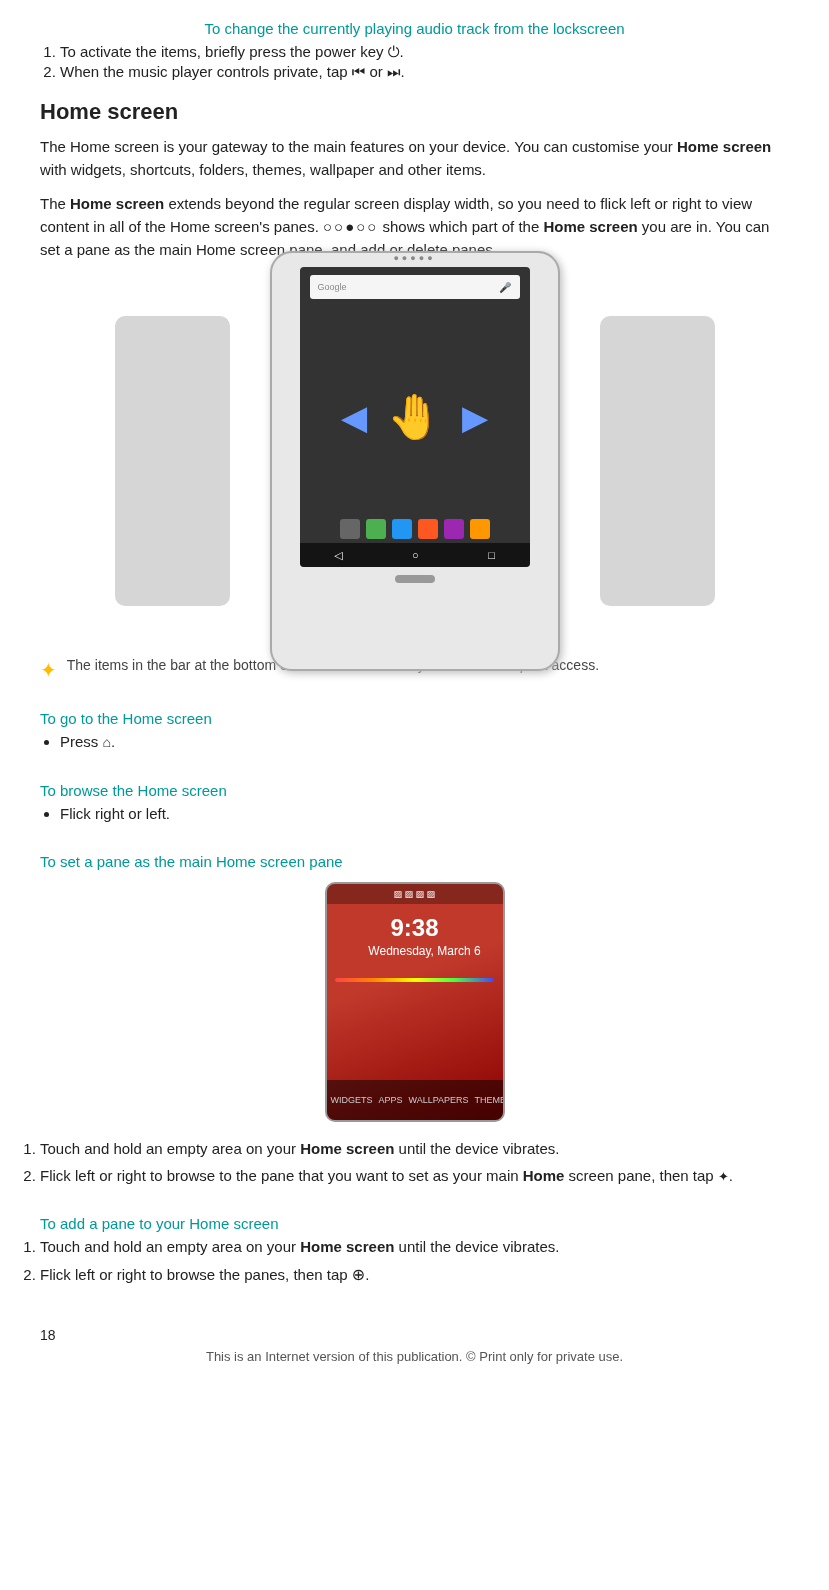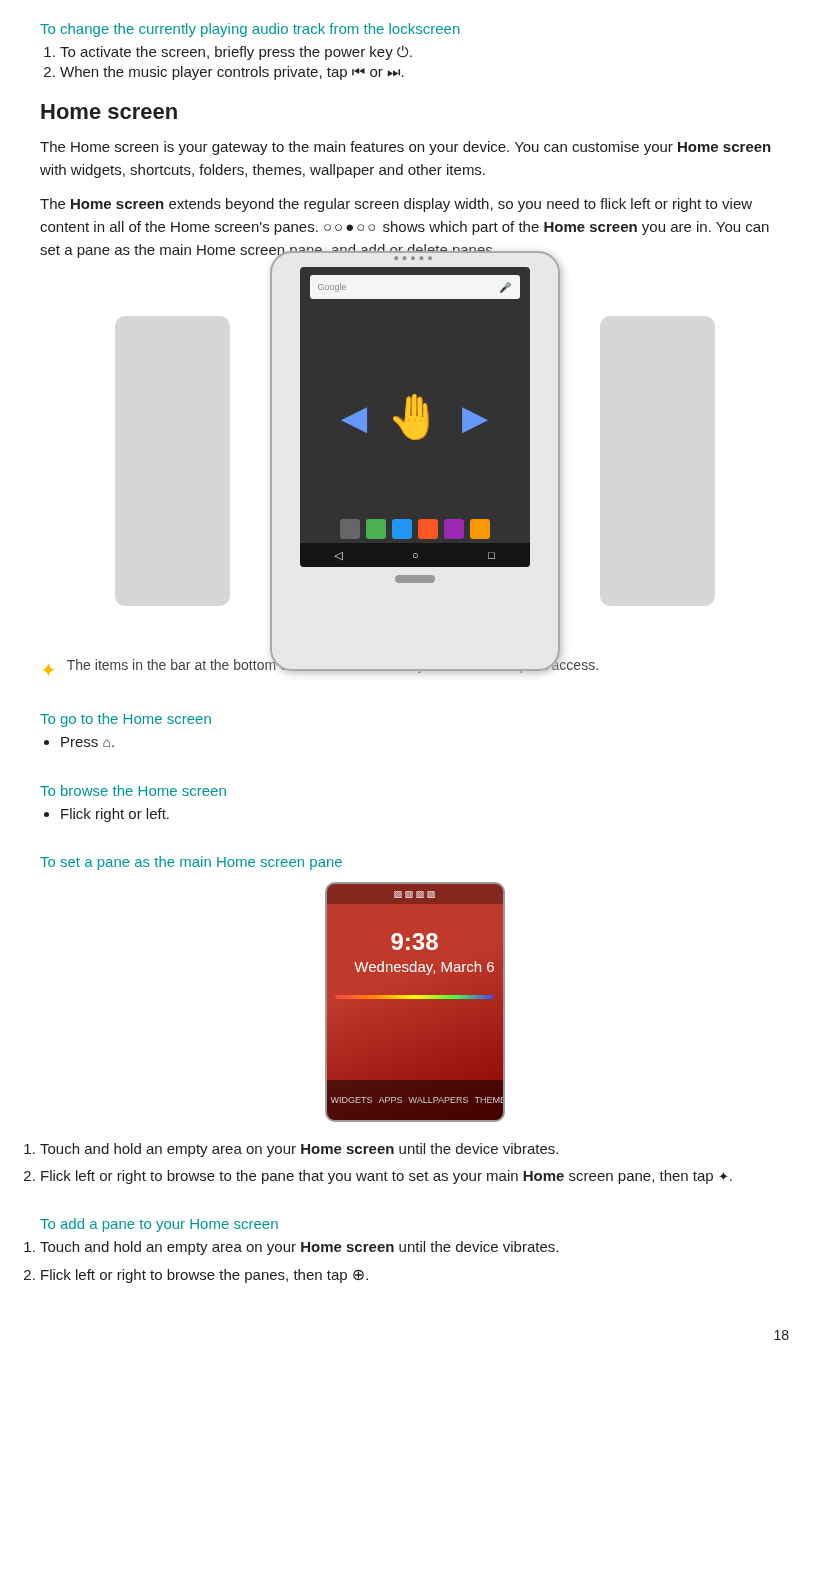--- a/index.html
+++ b/index.html
@@ -20,20 +20,21 @@
       color: #009999;
       font-size: 15px;
       font-weight: normal;
       margin-bottom: 4px;
       margin-top: 28px;
     }
     .page-top-link {
       color: #009999;
       font-size: 15px;
       margin-bottom: 6px;
+      text-align: center;
     }
     .intro-numbered {
       margin-left: 20px;
       margin-bottom: 2px;
       font-size: 15px;
     }
     .intro-numbered li {
       margin-bottom: 2px;
       list-style-type: decimal;
     }
@@ -107,25 +108,25 @@
       justify-content: center;
     }
     .second-device-time {
       color: #fff;
       font-size: 11px;
     }
     .second-device-clock {
       color: #fff;
       font-size: 24px;
       font-weight: bold;
-      margin-top: 24px;
+      margin-top: 10px;
     }
     .second-device-date {
       color: #fff;
-      font-size: 15px;
+      font-size: 12px;
       margin-top: 2px;
       margin-left: 20px;
     }
     .bottom-bar {
       position: absolute;
       bottom: 0;
       left: 0;
       right: 0;
       height: 40px;
       background: rgba(0,0,0,0.5);
@@ -144,21 +145,21 @@
     }
     .page-footer {
       text-align: center;
       margin-top: 40px;
       font-size: 13px;
       color: #555;
     }
     .page-num {
       font-size: 14px;
       color: #222;
-      text-align: right;
+      text-align: left;
       margin-bottom: 6px;
     }
     
     .sony-outer {
       width: 290px;
       height: 420px;
       background: #e8e8e8;
       border-radius: 22px;
       border: 2px solid #aaa;
       display: flex;
@@ -214,21 +215,21 @@
       margin-top: 8px;
     }
   </style>
 </head>
 <body>
 
 <div class="page-top-link" style="margin-bottom:6px;">
   <span class="teal-link">To change the currently playing audio track from the lockscreen</span>
 </div>
 <ol class="intro-numbered">
-  <li><span>To activate the screen, briefly press the power key ⏻.</span></li>
+  <li><span>To activate the items, briefly press the power key ⏻.</span></li>
   <li><span>When the music player controls private, tap ⏮ or ⏭.</span></li>
 </ol>
 
 <h2 class="home-screen-title">Home screen</h2>
 
 <p class="body-para">
   The Home screen is your gateway to the main features on your device. You can customise your <span class="bold">Home screen</span> with widgets, shortcuts, folders, themes, wallpaper and other items.
 </p>
 <p class="body-para">
   The <span class="bold">Home screen</span> extends beyond the regular screen display width, so you need to flick left or right to view content in all of the Home screen's panes. <span style="letter-spacing:2px;">○○●○○</span> shows which part of the <span class="bold">Home screen</span> you are in. You can set a pane as the main Home screen pane, and add or delete panes.
@@ -334,13 +335,14 @@
   <li>
     Touch and hold an empty area on your <span class="bold">Home screen</span> until the device vibrates.
   </li>
   <li>
     Flick left or right to browse the panes, then tap <span style="font-size:16px;">⊕</span>.
   </li>
 </ol>
 
 <div class="page-footer">
   <div class="page-num">18</div>
+  <div style="font-size:13px; color:#555;">This is an Internet version of this publication. © Print only for private use.</div>
 </div>
 
 </body></html>

